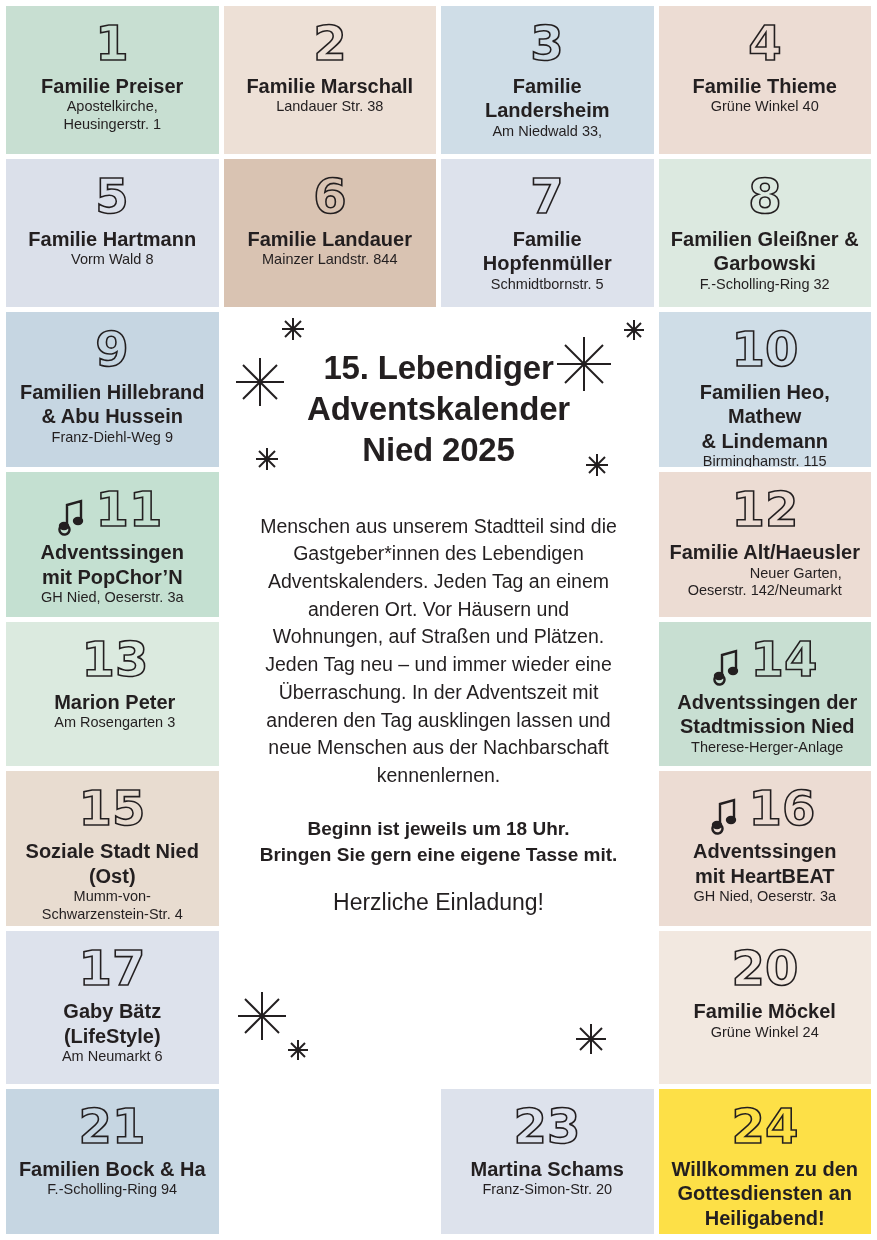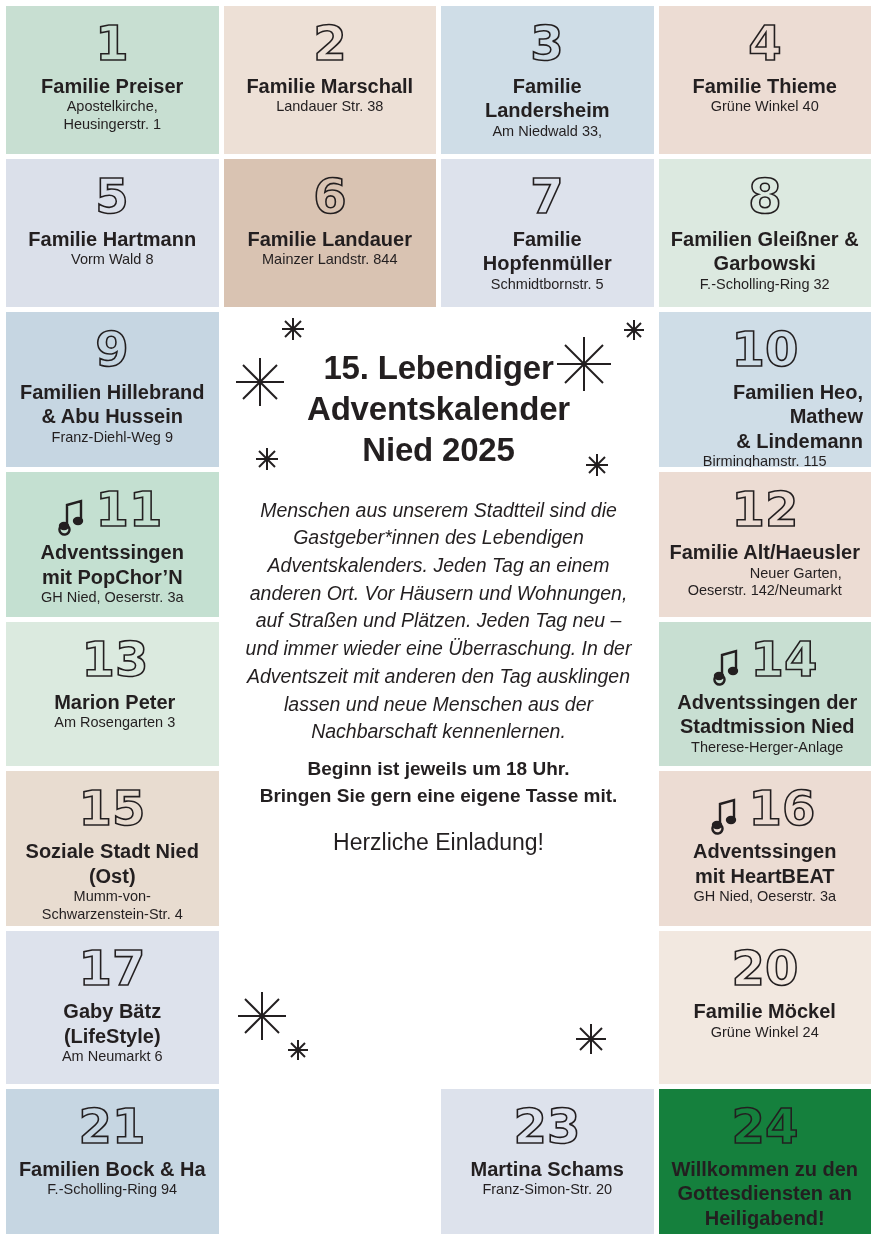--- a/index.html
+++ b/index.html
@@ -82,21 +82,21 @@
     margin-top: 22px;
     margin-bottom: 6px;
     letter-spacing: -0.2px;
   }
   .body-text {
     font-size: 19.5px;
     line-height: 1.42;
     margin-top: 20px;
     max-width: 400px;
   }
-  .body-text p { margin: 0; font-style: italic; }
+  .body-text p { margin: 16px; }
   .bold-block {
     font-size: 19px;
     font-weight: bold;
     line-height: 1.4;
     margin-top: 10px;
   }
   .invite {
     font-size: 23px;
     margin-top: 20px;
   }
@@ -192,21 +192,21 @@
       </div>
       <div class="cell r3" style="background: rgb(198, 214, 226); grid-area: 3 / 1;">
         <div class="numrow">
           <svg width="42" height="56" viewBox="0 0 42 56">
             <text x="21" y="46" text-anchor="middle" font-family="&quot;DejaVu Sans&quot;, sans-serif" font-size="48" font-weight="bold" fill="none" stroke="#231f20" stroke-width="1.6">9</text>
           </svg>
         </div>
         <div class="host">Familien Hillebrand<br>&amp; Abu Hussein</div>
         <div class="addr">Franz-Diehl-Weg 9</div>
       </div>
-      <div class="cell r3" style="background: rgb(207, 221, 231); grid-area: 3 / 4; text-align: right;">
+      <div class="cell r3" style="background: rgb(207, 221, 231); grid-area: 3 / 4;">
         <div class="numrow">
           <svg width="74" height="56" viewBox="0 0 74 56">
             <text x="37" y="46" text-anchor="middle" font-family="&quot;DejaVu Sans&quot;, sans-serif" font-size="48" font-weight="bold" fill="none" stroke="#231f20" stroke-width="1.6">10</text>
           </svg>
         </div>
         <div class="host">Familien Heo, Mathew<br>&amp; Lindemann</div>
         <div class="addr">Birminghamstr. 115</div>
       </div>
       <div class="cell r4" style="background: rgb(196, 224, 209); grid-area: 4 / 1;">
         <div class="numrow">
@@ -330,21 +330,21 @@
       </div>
       <div class="cell r8" style="background: rgb(221, 226, 236); grid-area: 8 / 3;">
         <div class="numrow">
           <svg width="74" height="56" viewBox="0 0 74 56">
             <text x="37" y="46" text-anchor="middle" font-family="&quot;DejaVu Sans&quot;, sans-serif" font-size="48" font-weight="bold" fill="none" stroke="#231f20" stroke-width="1.6">23</text>
           </svg>
         </div>
         <div class="host">Martina Schams</div>
         <div class="addr">Franz-Simon-Str. 20</div>
       </div>
-      <div class="cell r8" style="background: #15803d; grid-area: 8 / 4;">
+      <div class="cell r8" style="background: #fde047; grid-area: 8 / 4;">
         <div class="numrow">
           <svg width="74" height="56" viewBox="0 0 74 56">
             <text x="37" y="46" text-anchor="middle" font-family="&quot;DejaVu Sans&quot;, sans-serif" font-size="48" font-weight="bold" fill="none" stroke="#231f20" stroke-width="1.6">24</text>
           </svg>
         </div>
         <div class="host">Willkommen zu den<br>Gottesdiensten an<br>Heiligabend!</div>
       </div>
       <div class="center-panel">
 
       <svg class="star" style="left:8px; top:42px;" width="56" height="56" viewBox="0 0 56 56">

